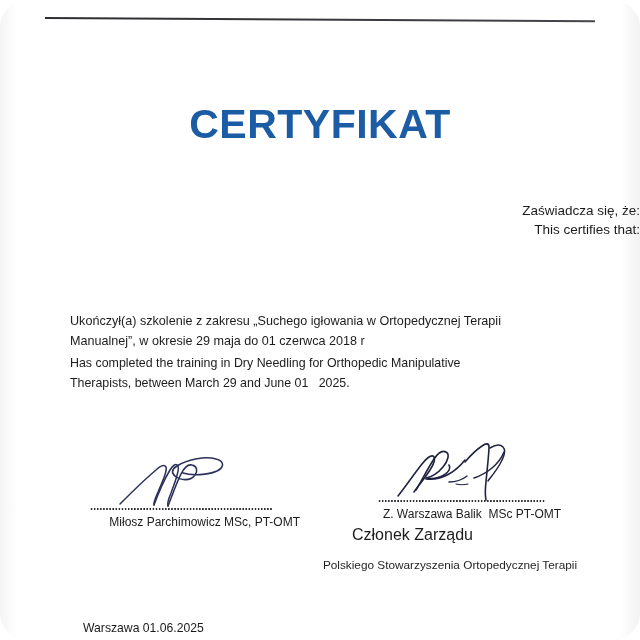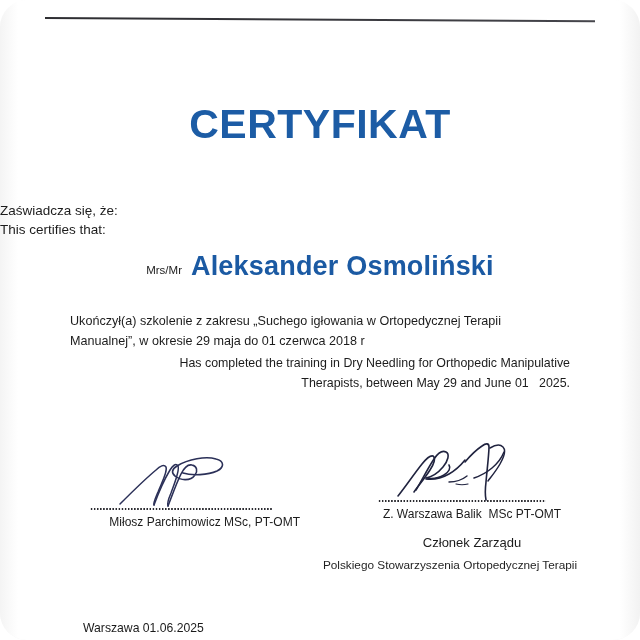--- a/index.html
+++ b/index.html
@@ -50,21 +50,21 @@
     font-weight: bold;
     letter-spacing: 0.5px;
     color: #1c5ca5;
   }
 
   .certifies {
     position: absolute;
     left: 0;
     right: 0;
     top: 201px;
-    text-align: left;
+    text-align: right;
     font-size: 13.5px;
     line-height: 19px;
     color: #1c1c1c;
   }
   .certifies div { white-space: pre; }
 
   .name-row {
     position: absolute;
     left: 0;
     right: 0;
@@ -95,21 +95,21 @@
     text-align: left;
     font-size: 12.6px;
     line-height: 20px;
     color: #1c1c1c;
   }
   .body-en {
     position: absolute;
     left: 70px;
     width: 500px;
     top: 353px;
-    text-align: right;
+    text-align: left;
     font-size: 12.4px;
     line-height: 20px;
     color: #1c1c1c;
   }
   .body-line { white-space: pre; }
 
   
   .sig-block { position: absolute; }
   .sig-left  { left: 60px; top: 450px; width: 240px; }
   .sig-right { left: 352px; top: 442px; width: 240px; }
@@ -134,24 +134,24 @@
   .sig-caption {
     text-align: center;
     font-size: 12px;
     color: #1c1c1c;
     margin-top: 5px;
     white-space: pre;
   }
   .sig-left .sig-caption  { margin-left: -4px; text-align: right; }
   .sig-right .sig-caption { margin-left: 0px; }
   .sig-subcaption {
-    text-align: center;
-    font-size: 13px;
-    color: #1c1c1c;
-    margin-top: 14px;
+    text-align: left;
+    font-size: 16px;
+    color: #1c1c1c;
+    margin-top: 5px;
     white-space: pre;
   }
 
   .org-line {
     position: absolute;
     left: 300px;
     width: 300px;
     top: 558px;
     text-align: center;
     font-size: 11.8px;
@@ -177,32 +177,29 @@
 
   <div class="top-rule"></div>
 
   <div class="title">CERTYFIKAT</div>
 
   <div class="certifies">
     <div>Zaświadcza się, że:</div>
     <div>This certifies that:</div>
   </div>
 
-  <div class="name-row">
-    <span class="name-prefix">Mrs/Mr</span><span class="name-value">Aleksander  Osmoliński</span>
-  </div>
 
   <div class="body-pl">
     <div class="body-line">Ukończył(a) szkolenie z zakresu „Suchego igłowania w Ortopedycznej Terapii</div>
     <div class="body-line">Manualnej”, w okresie 29 maja do 01 czerwca 2018 r</div>
   </div>
 
   <div class="body-en">
     <div class="body-line">Has completed the training in Dry Needling for Orthopedic Manipulative</div>
-    <div class="body-line">Therapists, between May 29 and June 01   2025.</div>
+    <div class="body-line">Therapists, between March 29 and June 01   2025.</div>
   </div>
 
   <div class="sig-block sig-left">
     <div class="sig-ink">
       <svg width="120" height="56" viewBox="0 0 120 56" fill="none" xmlns="http://www.w3.org/2000/svg" aria-hidden="true">
         <g stroke="#2b3058" fill="none" stroke-linecap="round" stroke-linejoin="round">
           <path d="M2 52 C14 40 26 28 38 18 C42 14 46 12 48 15 C50 19 44 30 40 40 C37 47 35 51 36 53" stroke-width="1.5"></path>
           <path d="M36 53 C40 42 46 28 52 18 C55 13 58 11 60 14 C62 18 57 30 53 41 C50 48 49 52 50 54" stroke-width="1.5"></path>
           <path d="M50 54 C54 44 58 32 63 22 C66 16 70 12 74 13 C79 14 80 19 77 23 C72 30 62 28 57 24 C53 21 54 17 59 14 C70 7 88 4 98 7 C106 9 107 15 99 19 C90 23 74 24 65 21" stroke-width="1.6"></path>
         </g>

